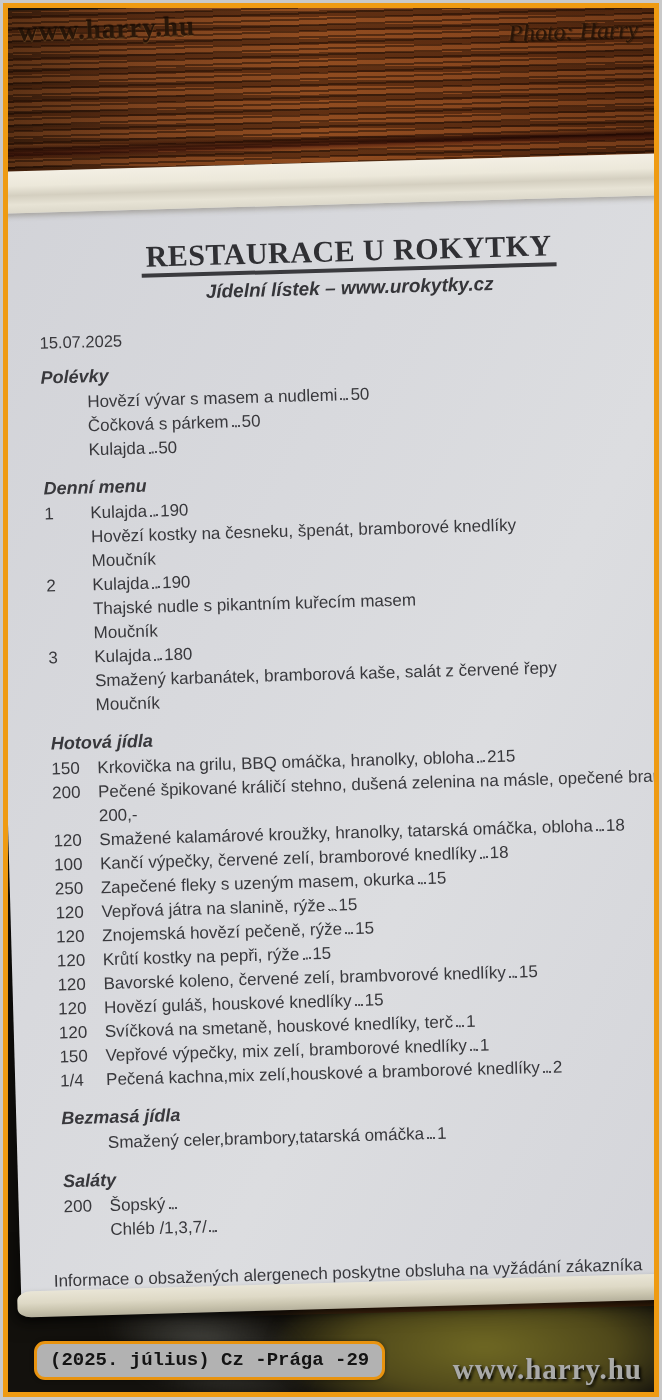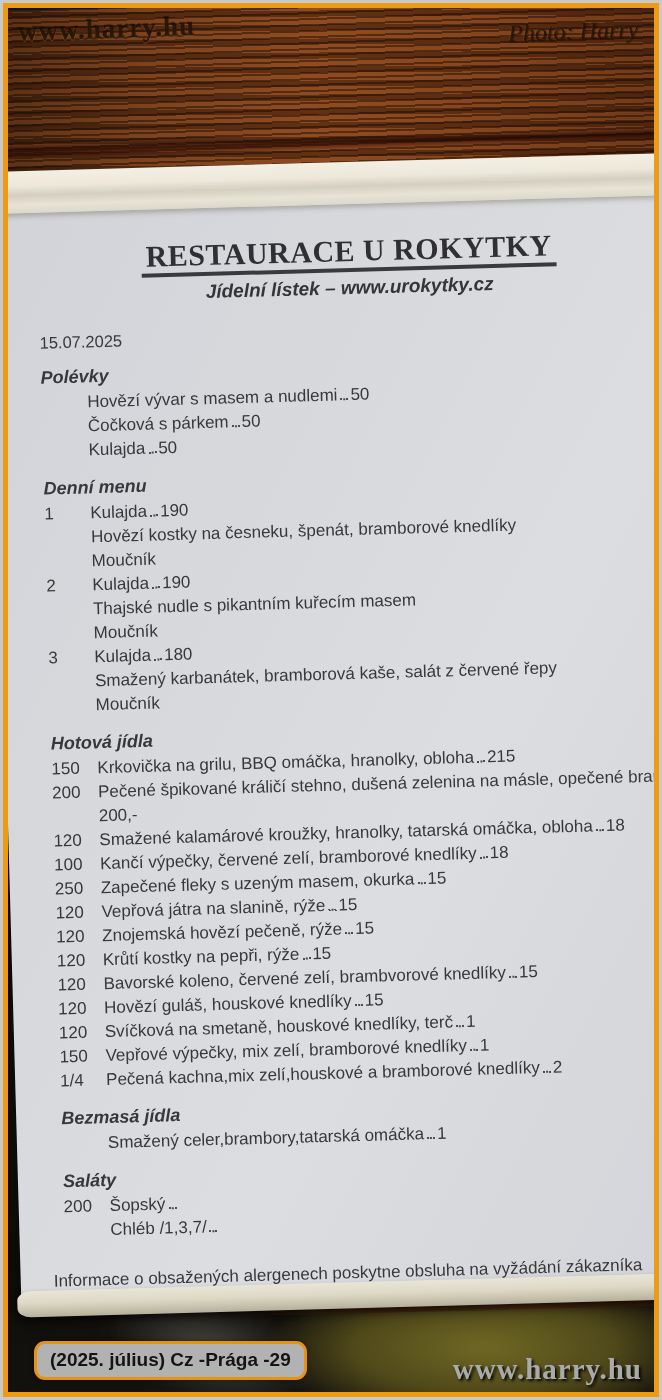--- a/index.html
+++ b/index.html
@@ -95,21 +95,21 @@
     text-shadow:1px 1px 1px rgba(0,0,0,0.5),0 0 2px rgba(200,140,70,0.35);
   }
   .wm-bottomright{
     position:absolute;bottom:6px;right:12px;font-family:"Liberation Serif",serif;font-weight:bold;
     font-size:29px;letter-spacing:1px;color:#aaaaa8;
     text-shadow:2px 2px 3px rgba(0,0,0,0.95),0 0 1px #666;
   }
   .caption{
     position:absolute;bottom:12px;left:26px;background:#b2b2b2;border:3px solid #e8930f;
     border-radius:11px;padding:5px 13px 6px 13px;color:#141414;
-    font-family:Liberation Sans, sans-serif;font-weight:bold;font-size:19px;white-space:nowrap;
+    font-family:Liberation Mono, monospace;font-weight:bold;font-size:19px;white-space:nowrap;
     box-shadow:0 0 4px rgba(0,0,0,0.4);
   }
 </style>
 </head>
 <body>
 
 <div class="photo">
   <div class="wood"></div>
   <div class="wood-gap"></div>
 

